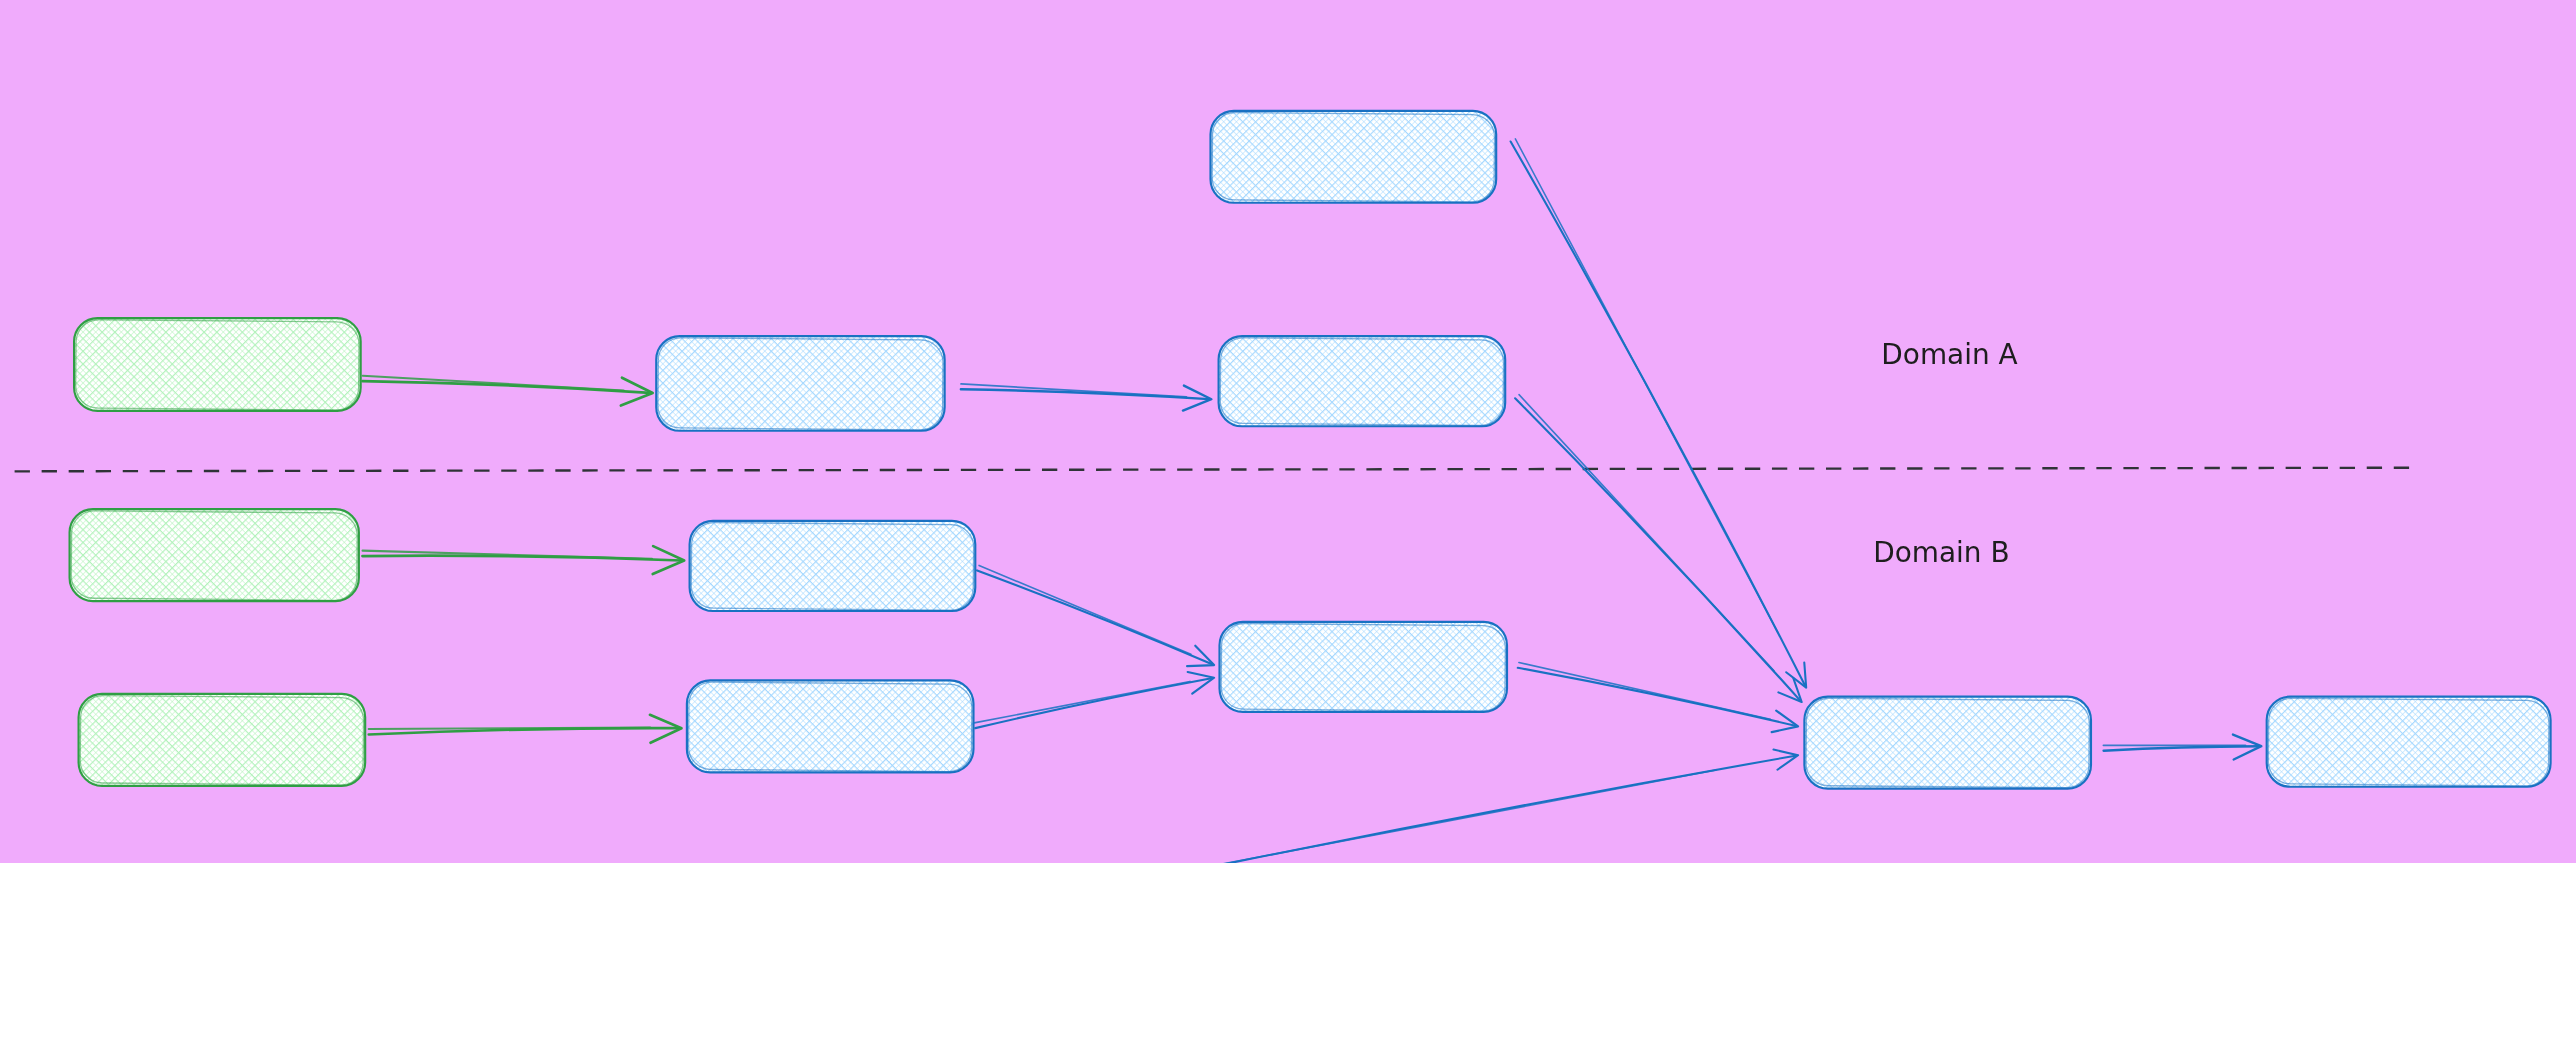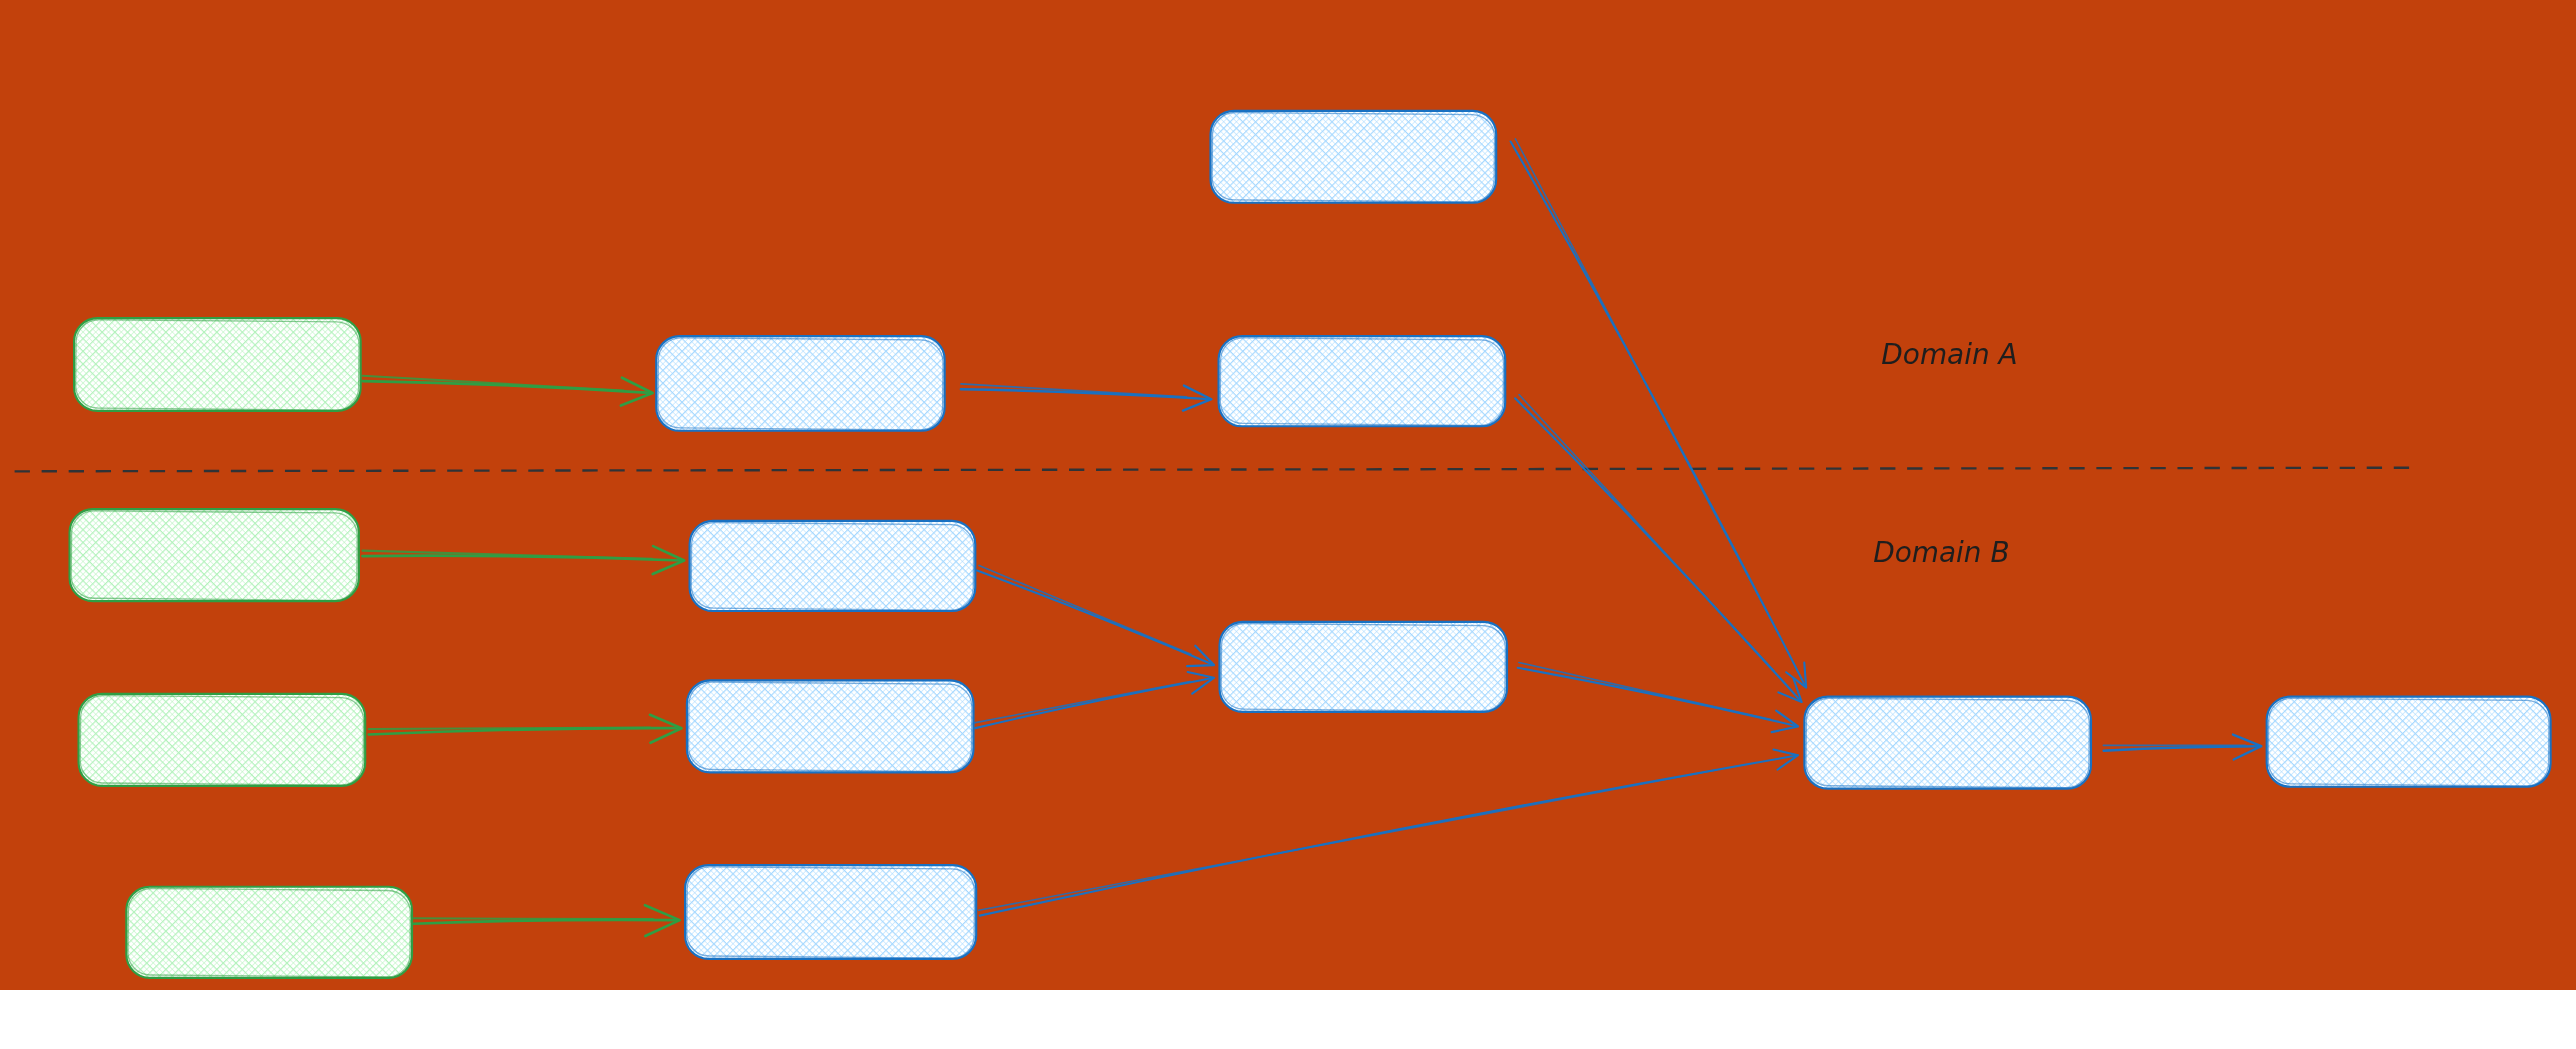--- a/index.html
+++ b/index.html
@@ -1,16 +1,16 @@
 <!DOCTYPE html>
 <html style="font-size:14.4px"><head>
 <meta charset="utf-8">
 <style>
   html,body{margin:0;padding:0;background:#ffffff;}
-  .canvas{position:relative;width:2576px;height:990px;background:#c2410c;overflow:hidden;font-style:italic;}
+  .canvas{position:relative;width:2576px;height:863px;background:#f0abfc;overflow:hidden;}
   svg{display:block;}
   .domain-label{font-family:"DejaVu Sans","Liberation Sans",sans-serif;}
 </style>
 </head>
 <body>
 
 <div class="canvas">
   <svg id="diagram-svg" xmlns="http://www.w3.org/2000/svg" viewBox="0 0 2858 1164" width="2576" height="1049">
     <defs id="diagram-defs">
         <pattern id="hatch-green" width="10" height="10" patternUnits="userSpaceOnUse" patternTransform="rotate(45)">

